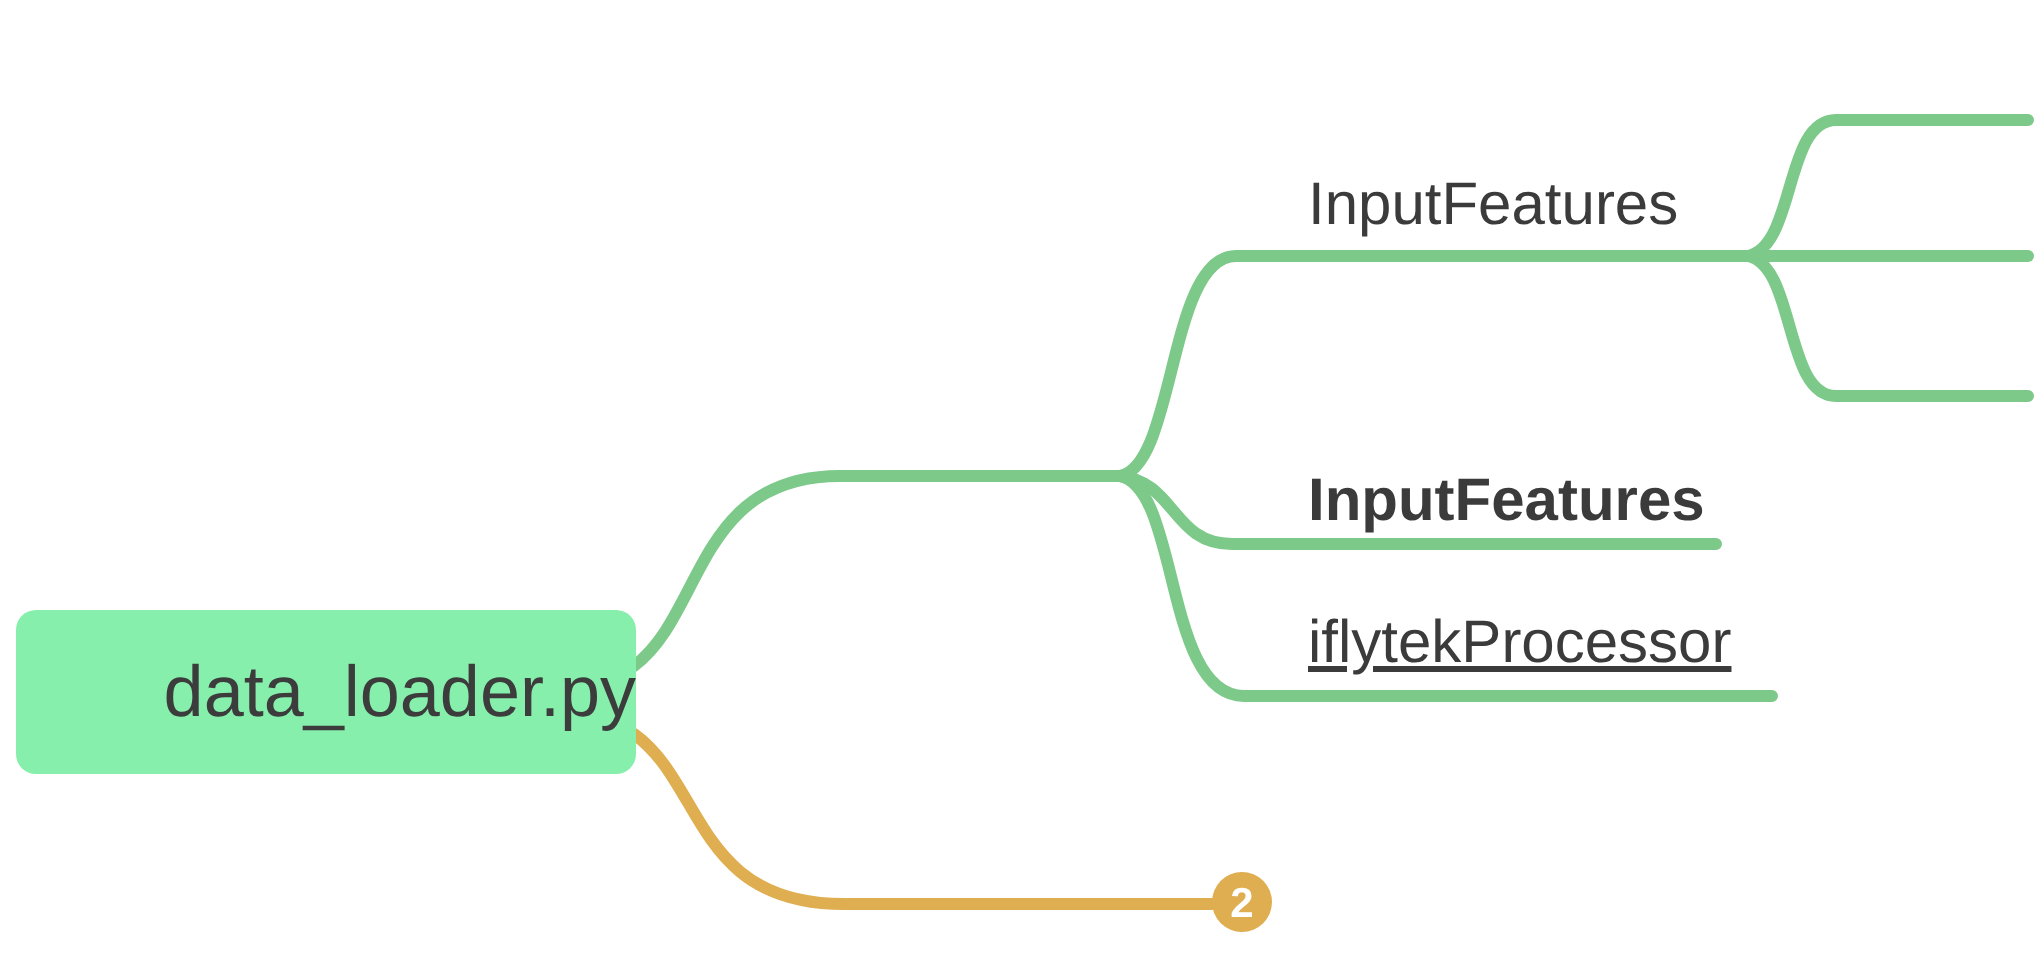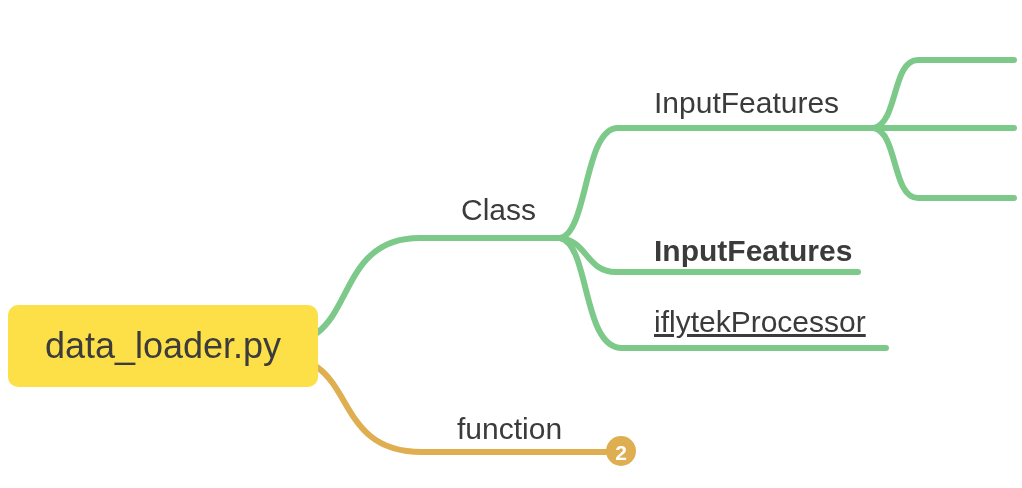--- a/index.html
+++ b/index.html
@@ -20,25 +20,25 @@
     top: 0;
     width: 1022px;
     height: 488px;
   }
   .root-node {
     position: absolute;
     left: 8px;
     top: 305px;
     width: 310px;
     height: 82px;
-    background: #fde047;
+    background: #86efac;
     border-radius: 10px;
     display: flex;
     align-items: center;
-    justify-content: center;
+    justify-content: flex-end;
     font-size: 36px;
     color: #3c3c3c;
     cursor: pointer;
   }
   .topic-label {
     position: absolute;
     font-size: 30px;
     color: #3b3b3b;
     white-space: nowrap;
     line-height: 1;
@@ -71,23 +71,21 @@
     <g style="cursor:pointer;">
       <circle cx="621" cy="451" r="15" stroke="none" fill="#dfae51"></circle>
       <text x="621" y="452" text-anchor="middle" dominant-baseline="central" stroke="none" font-size="21" font-weight="bold" font-family="Liberation Sans, sans-serif" fill="#ffffff">2</text>
     </g>
   </svg>
 
   <div class="root-node">
     <span>data_loader.py</span>
   </div>
 
-  <div class="topic-label label-class">Class</div>
 
   <div class="topic-label label-inputexample">InputFeatures</div>
 
   <div class="topic-label label-inputfeatures">InputFeatures</div>
 
   <div class="topic-label label-iflytek">iflytekProcessor</div>
 
-  <div class="topic-label label-function">function</div>
 
 </div>
 
 </body></html>

